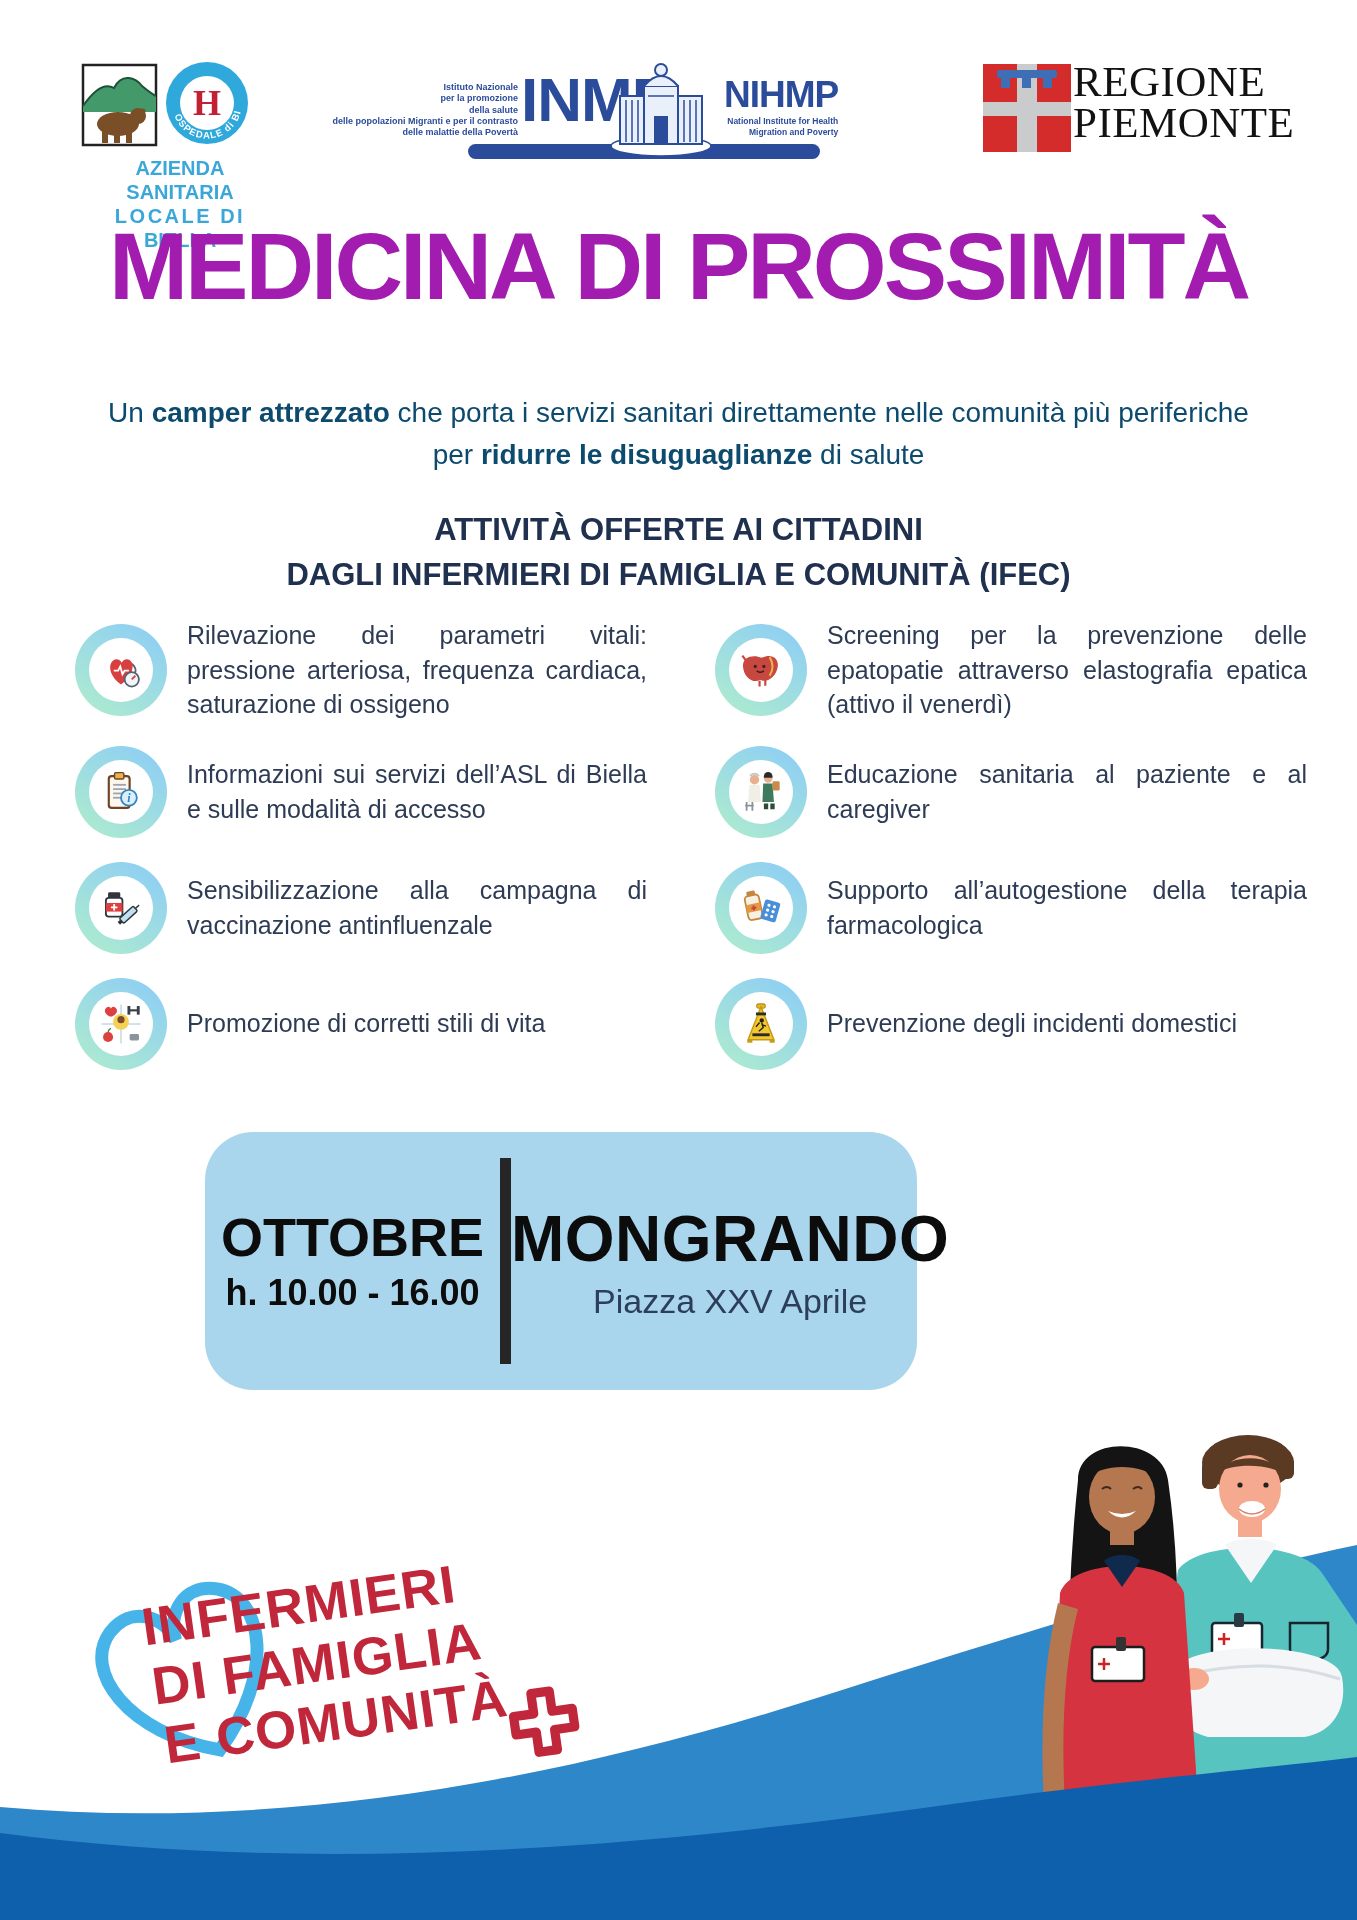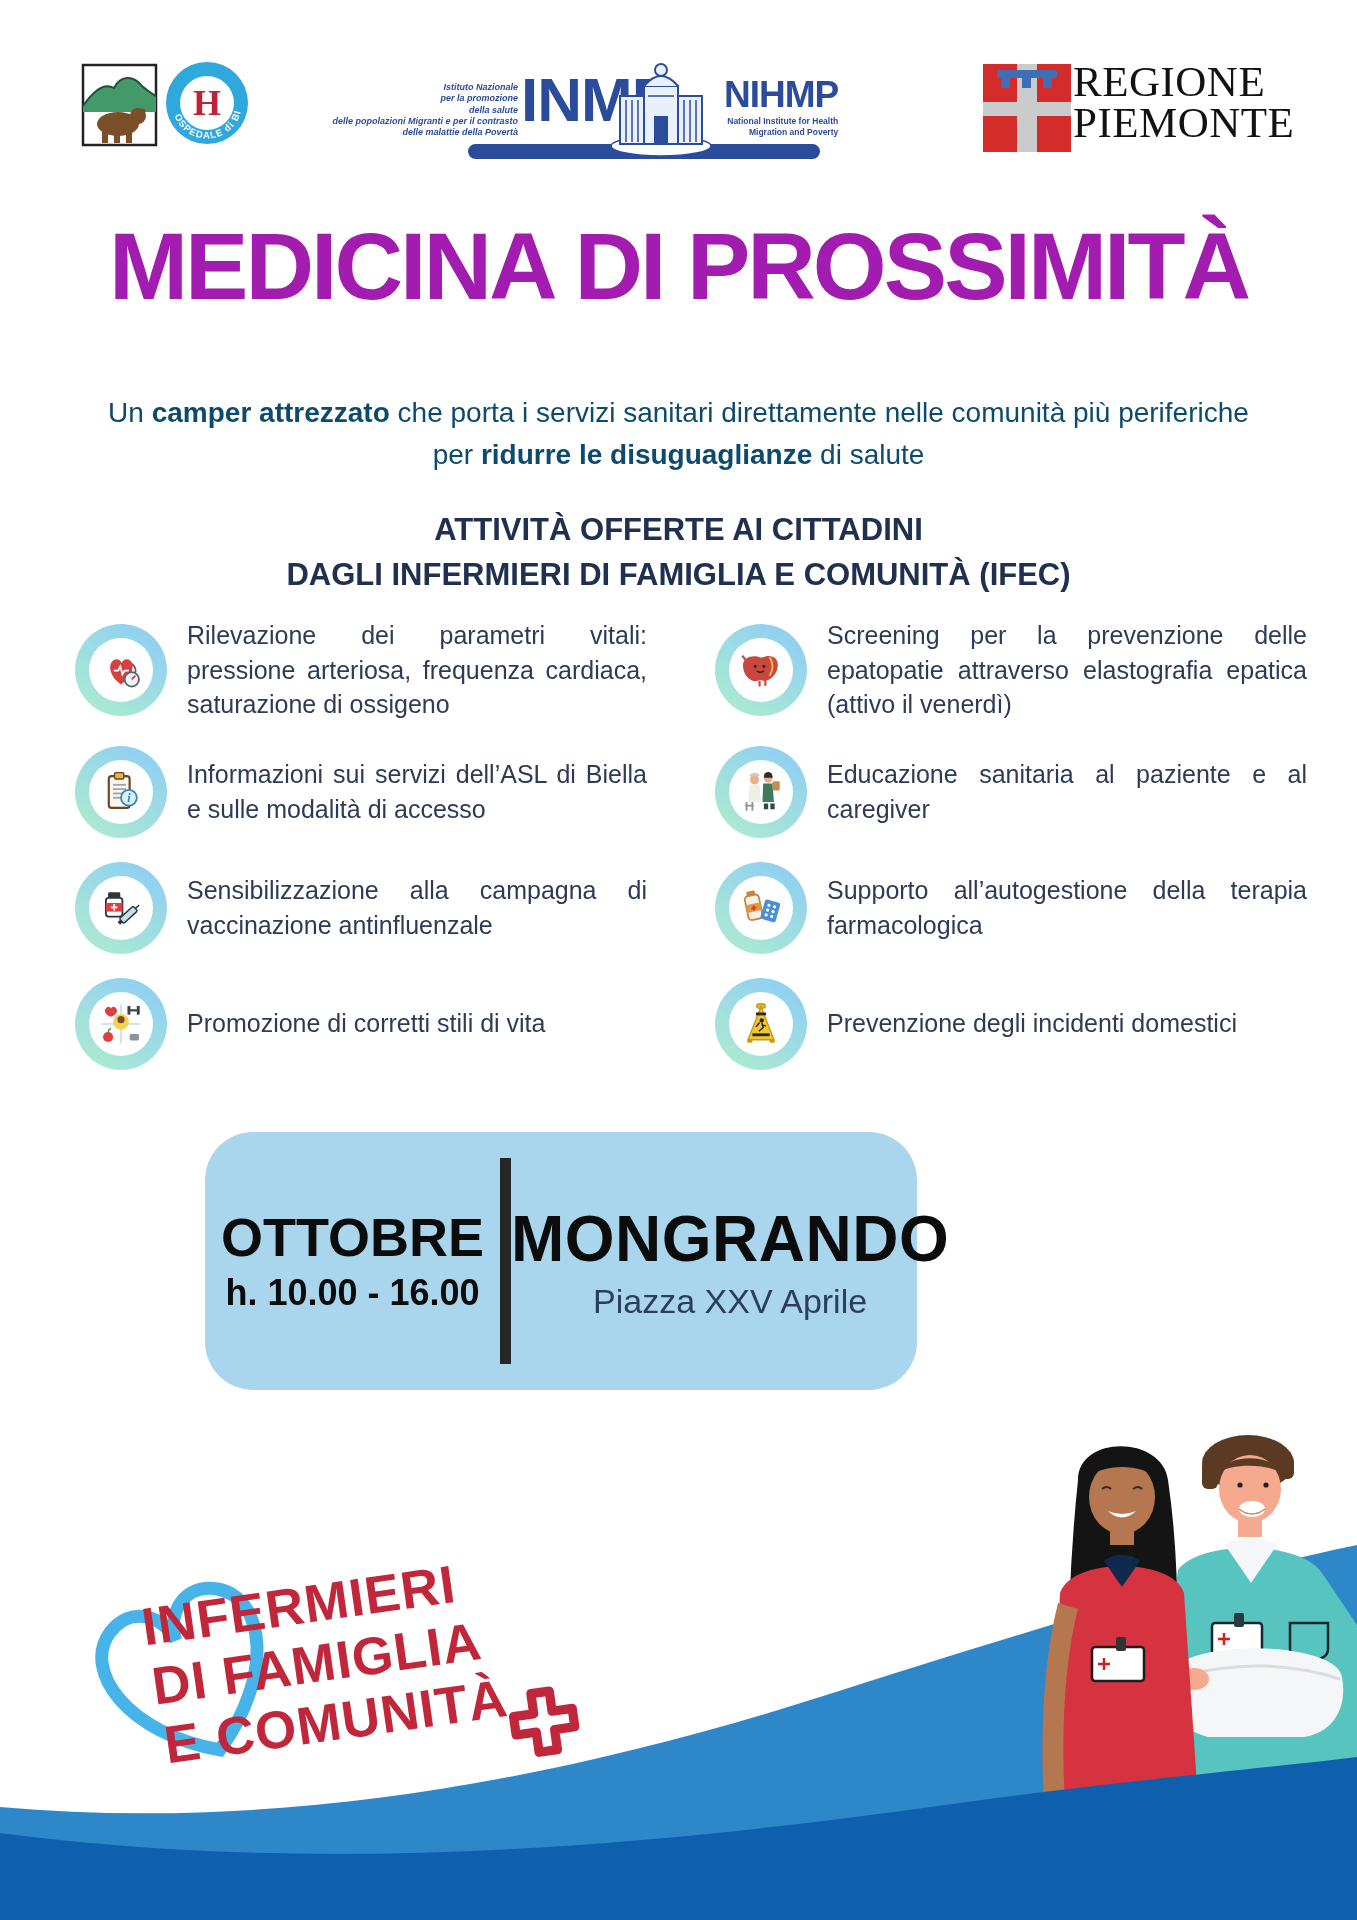--- a/index.html
+++ b/index.html
@@ -5,21 +5,21 @@
   html,body{margin:0;padding:0;background:#e8e8e8;}
   .poster{position:relative;width:1357px;height:1920px;background:#ffffff;overflow:hidden;
     font-family:"Liberation Sans","DejaVu Sans",sans-serif;color:#233456;}
   
   .asl-logo{position:absolute;left:80px;top:60px;width:200px;}
   .asl-row{display:flex;gap:4px;align-items:flex-start;}
   .asl-caption{margin-top:6px;text-align:center;color:#3BA7D9;font-size:20px;font-weight:700;line-height:1.2;}
   .asl-caption .sp{letter-spacing:2.5px;}
   .inmp-logo{position:absolute;left:368px;top:58px;width:474px;height:112px;}
   .inmp-lines{position:absolute;left:0;top:24px;width:150px;display:flex;flex-direction:column;align-items:flex-end;
-    font-size:9px;line-height:1.25;color:#2B4C9B;font-weight:600;font-style:italic;}
+    font-size:9px;line-height:1.25;color:#2B4C9B;font-weight:600;}
   .inmp-lines span{white-space:nowrap;}
   .inmp-acronym{position:absolute;left:153px;top:6px;font-size:62px;font-weight:800;color:#2B4C9B;letter-spacing:-1px;}
   .inmp-bar{position:absolute;left:100px;top:86px;width:352px;height:15px;border-radius:8px;background:#2B4C9B;z-index:1;}
   .inmp-building{position:absolute;left:240px;top:-2px;z-index:2;}
   .nihmp{position:absolute;left:356px;top:16px;display:flex;flex-direction:column;align-items:flex-end;}
   .nihmp-acronym{font-size:37px;font-weight:800;color:#2B4C9B;letter-spacing:-1px;}
   .nihmp-sub{font-size:8.5px;color:#2B4C9B;text-align:right;line-height:1.25;font-weight:600;}
   .regione-logo{position:absolute;left:981px;top:62px;display:flex;gap:0;align-items:flex-start;}
   .regione-name{font-family:"Liberation Serif","DejaVu Serif",serif;font-size:43px;line-height:0.95;color:#121212;letter-spacing:0.5px;}
   
@@ -174,20 +174,24 @@
       <svg width="86" height="86" viewBox="0 0 86 86">
         <circle cx="43" cy="43" r="41" fill="#2FA8DC"></circle>
         <circle cx="43" cy="43" r="27" fill="#fff"></circle>
         <text x="43" y="55" text-anchor="middle" font-family="Liberation Serif,serif" font-weight="bold" font-size="36" fill="#C22033">H</text>
         <path id="aslring" d="M 9,50 A 34.5,34.5 0 0 0 77,50" fill="none"></path>
         <text font-size="9.5" fill="#fff" font-weight="bold" letter-spacing="1">
           <textPath href="#aslring" startOffset="6%">OSPEDALE di BIELLA</textPath>
         </text>
       </svg>
     </div>
+    <div class="asl-caption">
+      <div><span>AZIENDA SANITARIA</span></div>
+      <div><span class="sp">LOCALE DI </span><b>BIELLA</b></div>
+    </div>
   </div>
 
   <div class="inmp-logo">
     <div class="inmp-lines">
       <span>Istituto Nazionale</span>
       <span>per la promozione</span>
       <span>della salute</span>
       <span>delle popolazioni Migranti e per il contrasto</span>
       <span>delle malattie della Povertà</span>
     </div>

